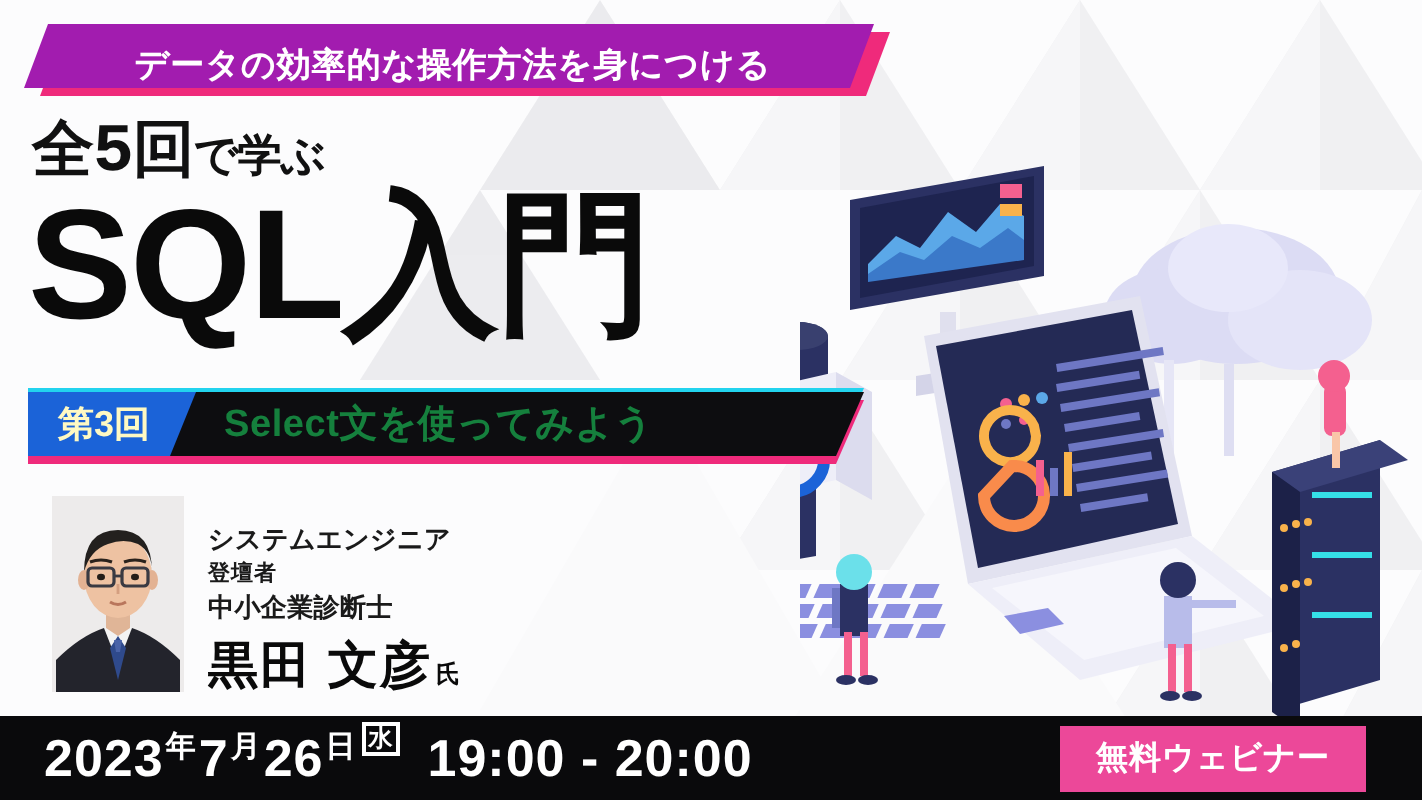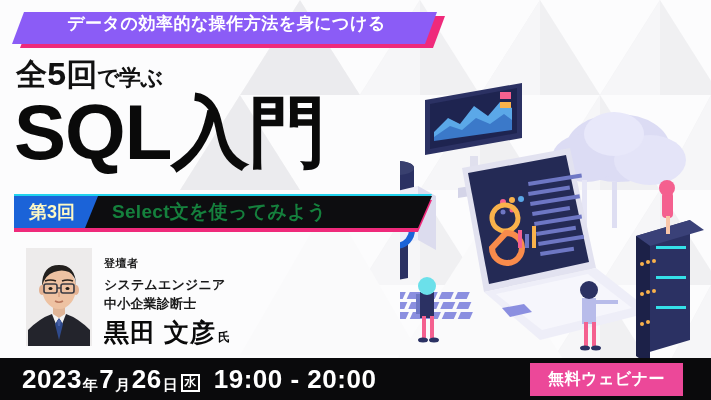--- a/index.html
+++ b/index.html
@@ -30,23 +30,23 @@
   }
   #eyebrow-shadow {
     position:absolute; left:8px; top:4px;
     width:425px; height:32px;
     background:#ef2a7b;
     clip-path: polygon(12px 0, 100% 0, calc(100% - 12px) 100%, 0 100%);
   }
   #eyebrow {
     position:absolute; left:0; top:0;
     width:425px; height:32px;
-    background:#8b5cf6;
+    background:#a21caf;
     clip-path: polygon(12px 0, 100% 0, calc(100% - 12px) 100%, 0 100%);
-    display:flex; align-items:flex-start; justify-content:center;
+    display:flex; align-items:flex-end; justify-content:center;
   }
   #eyebrow-text {
     color:#fff; font-weight:bold; font-size:17px;
     letter-spacing:0.5px; white-space:nowrap;
     padding-left:4px;
   }
 
   
   #kicker {
     position:absolute; left:16px; top:54px;
@@ -115,21 +115,21 @@
 
   
   #bottom-bar {
     position:absolute; left:0; bottom:0; width:711px; height:42px;
     background:#0a0a0c;
     display:flex; align-items:center;
   }
   #datetime {
     color:#fff; font-weight:bold; font-size:26px;
     margin-left:22px; white-space:nowrap; letter-spacing:0.5px;
-    display:flex; align-items:flex-end;
+    display:flex; align-items:flex-start;
   }
   #datetime .u { font-size:15px; margin:0 1px; }
   #datetime .dow {
     font-size:12px; border:2px solid #fff;
     padding:0px 1px; margin-left:2px; margin-right:10px;
     line-height:1.1; position:relative; top:-3px;
   }
   #datetime .time { margin-left:4px; }
   #free-badge {
     margin-left:auto; margin-right:28px;
@@ -391,22 +391,22 @@
         <ellipse cx="41.5" cy="40.5" rx="2" ry="1.6" fill="#241d18"></ellipse>
 
         <path d="M19 33 Q24.5 31 30 33" stroke="#2a221c" stroke-width="1.6" fill="none"></path>
         <path d="M36 33 Q41.5 31 47 33" stroke="#2a221c" stroke-width="1.6" fill="none"></path>
 
         <path d="M33 44 L33 49" stroke="#d49f80" stroke-width="1.4" fill="none"></path>
         <path d="M29 53 Q33 55.5 37 53" stroke="#b9765c" stroke-width="1.5" fill="none"></path>
       </svg>
     </div>
     <div id="speaker-info">
+      <div id="speaker-title1">システムエンジニア</div>
       <div id="speaker-role">登壇者</div>
-      <div id="speaker-title1">システムエンジニア</div>
       <div id="speaker-title2">中小企業診断士</div>
       <div id="speaker-name-row">
         <span id="speaker-name">黒田 文彦</span>
         <span id="speaker-suffix">氏</span>
       </div>
     </div>
   </div>
 
   <div id="bottom-bar">
     <div id="datetime">

